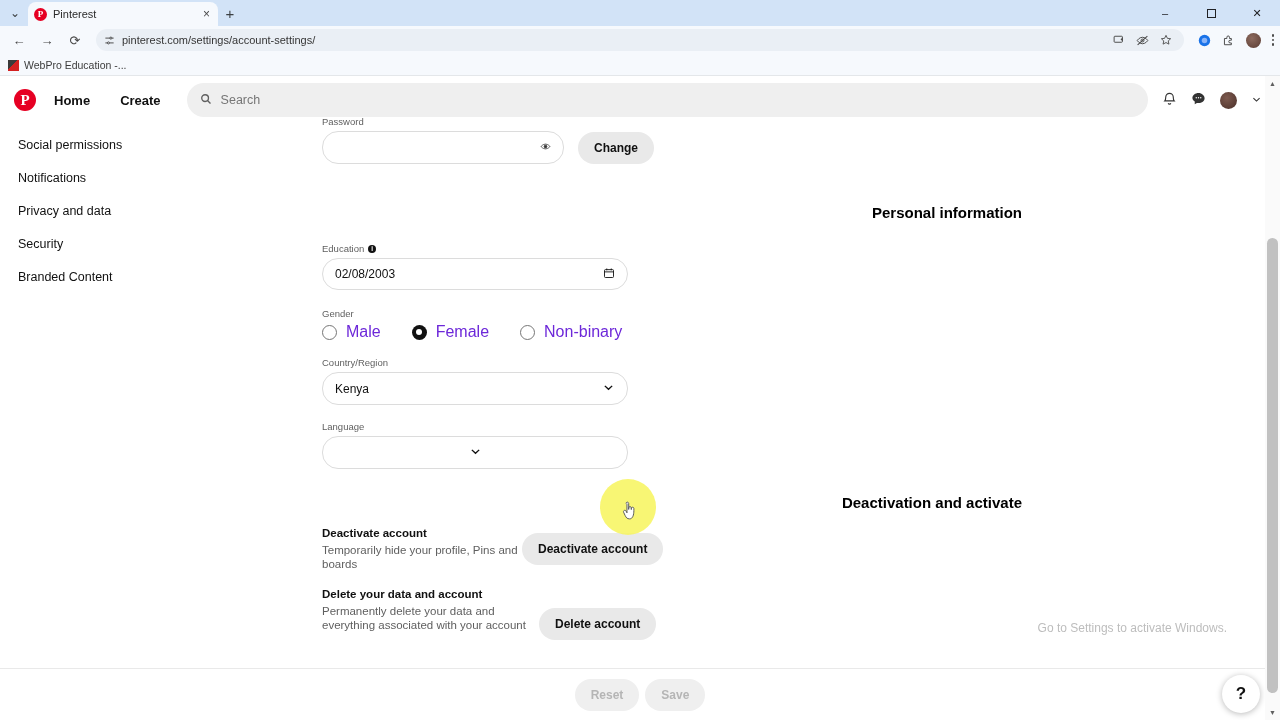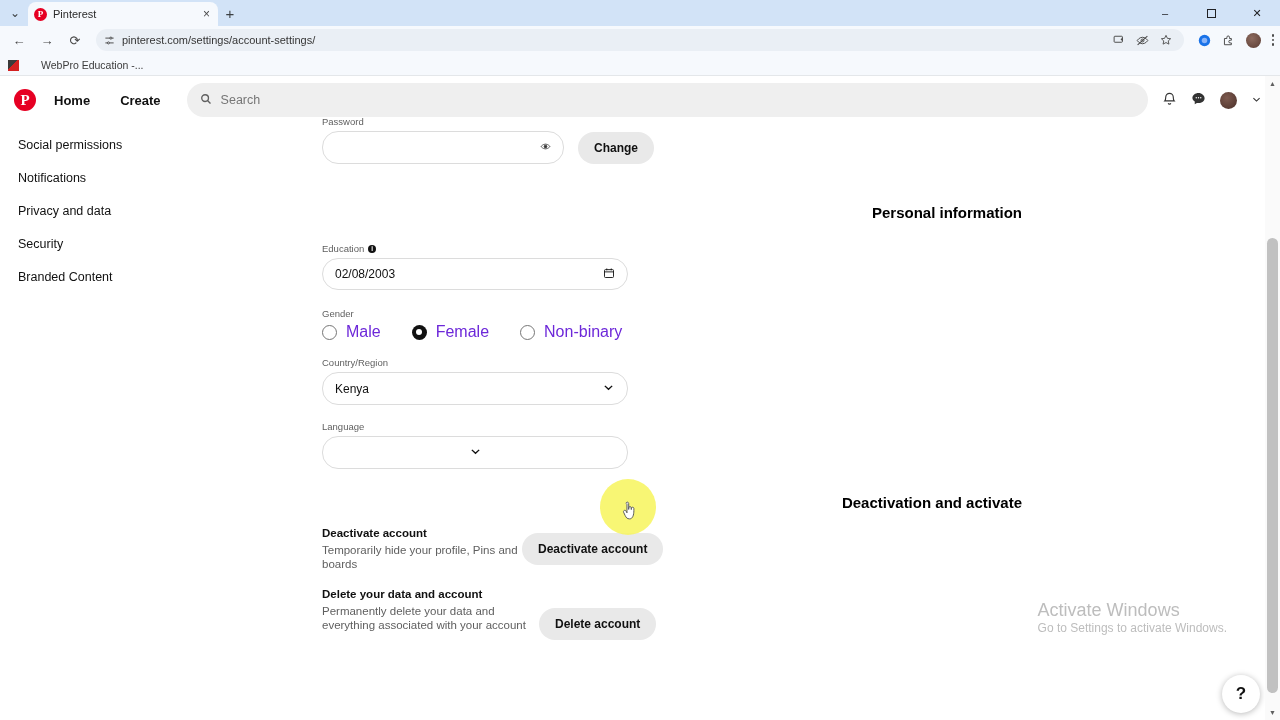--- a/index.html
+++ b/index.html
@@ -62,21 +62,21 @@
   .tb-right { display: flex; align-items: center; gap: 11px; padding-left: 6px; }
   .profile-pic { width: 15px; height: 15px; border-radius: 50%;
                  background: radial-gradient(circle at 40% 35%, #8c6a5e, #5a3b32); }
   .kebab { display:flex; flex-direction:column; gap:2px; align-items:center; }
   .kebab i { width: 2.5px; height: 2.5px; background:#4b4b4b; border-radius:50%; display:block; }
 
   .bookmarks {
     height: 22px; background: #f6f9fd; display: flex; align-items: center;
     padding: 0 8px; gap: 6px; border-bottom: 1px solid #e4e7ea;
   }
-  .bm-item { display: flex; align-items: flex-end; gap: 22px; }
+  .bm-item { display: flex; align-items: flex-end; gap: 5px; }
   .bm-ico { width: 11px; height: 11px; background: linear-gradient(135deg,#3a3a3a 0 45%, #d32020 45% 100%); }
   .bm-label { font-size: 10.5px; color: #3c3c3c; }
 
   
   .viewport {
     position: absolute; top: 76px; left: 0; width: 1280px; height: 644px;
     background: #ffffff; overflow: hidden;
   }
   .p-header {
     height: 48px; display: flex; align-items: center; padding: 0 14px; gap: 6px;
@@ -378,24 +378,27 @@
           <div style="width:200px;">
             <div class="sub-title">Delete your data and account</div>
             <div class="sub-desc" style="margin-top:4px;width:215px;">Permanently delete your data and everything associated with your account</div>
           </div>
           <button class="btn-grey" style="margin-top:20px;margin-left:17px;text-align:right;">Delete account</button>
         </div>
 
       </div>
 
       <div class="watermark">
-        <div class="wm-1">Activate Windows</div>
         <div class="wm-2">Go to Settings to activate Windows.</div>
       </div>
 
+      <div class="footer-bar">
+        <button class="btn-disabled">Reset</button>
+        <button class="btn-disabled">Save</button>
+      </div>
       <div class="help-fab">?</div>
 
     </div>
 
     <div class="highlight"></div>
     <div class="cursor">
       <svg width="17" height="21" viewBox="0 0 17 21">
         <path d="M5 2.5c0-.8.6-1.4 1.3-1.4S7.7 1.7 7.7 2.5v6.2M7.7 8.1V6.9c0-.75.6-1.35 1.3-1.35s1.3.6 1.3 1.35v1.6M10.3 8.6V7.5c0-.7.58-1.3 1.28-1.3s1.3.6 1.3 1.3v2.1c0 4.3-1.2 8.3-4.3 8.3-2.6 0-3.5-1.5-4.4-3.3l-1.6-3.4c-.35-.8.1-1.6.85-1.85.6-.2 1.3.05 1.6.65l.95 1.85V2.5" fill="#fff" stroke="#5c5c5c" stroke-width="1"></path>
       </svg>
     </div>

